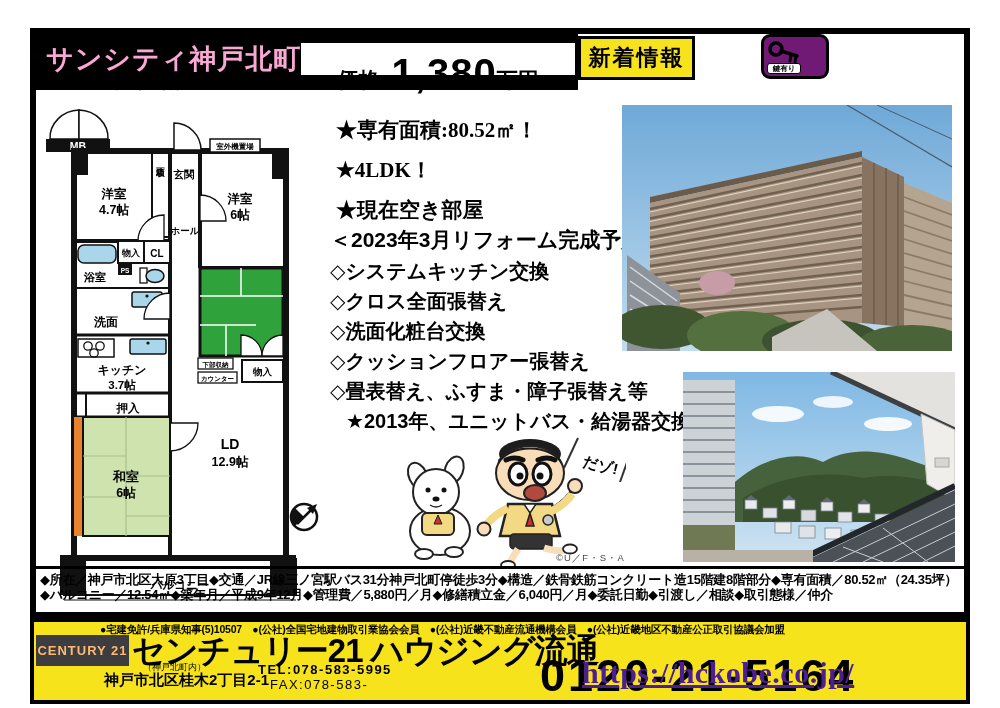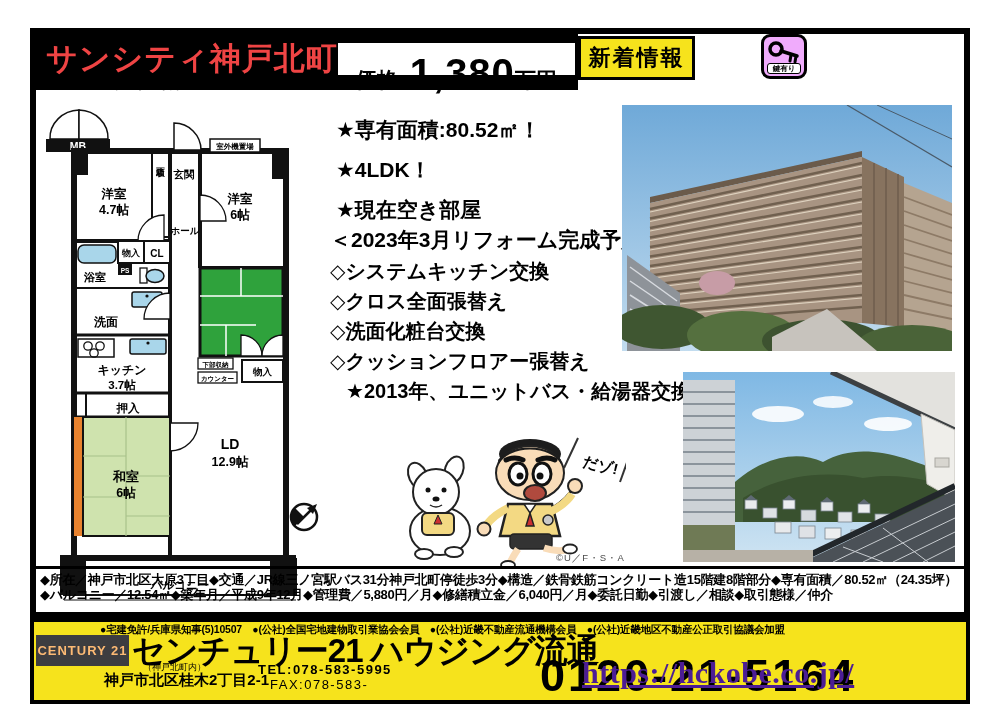--- a/index.html
+++ b/index.html
@@ -6,35 +6,35 @@
   html,body { width:1000px; height:708px; }
   body {
     position:relative; background:#fff; overflow:hidden;
     font-family:"Liberation Sans","DejaVu Sans",sans-serif; color:#000;
   }
   .abs { position:absolute; }
 
   
   .frame { left:30px; top:28px; width:940px; height:590px; border:6px solid #000; background:#fff; }
   .title-bar { left:31px; top:28px; width:547px; height:62px; background:#000; display:flex; align-items:center; z-index:5; }
-  .title-text { color:#ef4444; font-size:31px; font-weight:800; padding-left:15px; letter-spacing:1px; white-space:nowrap; }
+  .title-text { color:#f9a8d4; font-size:27px; font-weight:800; padding-left:15px; letter-spacing:1px; white-space:nowrap; }
   .price-box { margin-left:auto; margin-right:3px; width:282px; height:32px; background:#fff; display:flex; align-items:baseline; justify-content:center; padding-top:8px; }
   .price-label { font-size:21px; font-weight:800; margin-right:12px; }
   .price-value { font-size:40px; font-weight:800; letter-spacing:1px; }
   .price-unit { font-size:21px; font-weight:800; }
   .subtitle { left:92px; top:74px; font-size:15px; font-weight:800; z-index:6; }
   .badge-new { left:578px; top:36px; width:117px; height:44px; background:#f6e31c; border:3px solid #000;
     display:flex; align-items:center; justify-content:center; font-size:22px; font-weight:800; letter-spacing:2px; z-index:6; }
-  .key-badge { left:761px; top:34px; width:46px; height:45px; background:#f0abfc; border:3px solid #000; border-radius:9px; z-index:6; }
+  .key-badge { left:761px; top:34px; width:68px; height:45px; background:#701a75; border:3px solid #000; border-radius:9px; z-index:6; }
   .key-badge .key-label { position:absolute; left:3px; bottom:2px; width:34px; background:#fff; border:1px solid #000; border-radius:3px;
     font-size:7.5px; font-weight:800; text-align:center; line-height:9px; }
 
   
   .highlights { left:336px; top:110px; font-weight:800; }
-  .highlights div { font-size:21px; line-height:40px; white-space:nowrap; }
+  .highlights div { font-size:21px; line-height:40px; white-space:nowrap;font-family:Liberation Serif, serif; }
   .reform { left:330px; top:224px; font-weight:800; }
   .reform .rf-head { font-size:21px; line-height:32px; white-space:nowrap; }
   .reform .rf-item { font-size:20px; line-height:30px; white-space:nowrap; }
   .reform .rf-note { font-size:20px; line-height:30px; padding-left:16px; white-space:nowrap; }
 
   
   .details { left:36px; top:566px; width:928px; border-top:3px solid #000; padding:3px 0 0 4px;
     font-size:13px; font-weight:700; line-height:15.2px; letter-spacing:-0.3px; }
 
   
@@ -221,20 +221,21 @@
   <div>★4LDK！</div>
   <div>★現在空き部屋</div>
 </div>
 
 <div class="abs reform">
   <div class="rf-head">＜2023年3月リフォーム完成予定＞</div>
   <div class="rf-item">◇システムキッチン交換</div>
   <div class="rf-item">◇クロス全面張替え</div>
   <div class="rf-item">◇洗面化粧台交換</div>
   <div class="rf-item">◇クッションフロアー張替え</div>
+  <div class="rf-item">◇畳表替え、ふすま・障子張替え等</div>
   <div class="rf-note">★2013年、ユニットバス・給湯器交換</div>
 </div>
 
 <svg class="abs" style="left:378px;top:416px" width="248" height="152" viewBox="0 0 248 152">
 
   <g>
     <ellipse cx="62" cy="115" rx="30" ry="24" fill="#fff" stroke="#222" stroke-width="2"></ellipse>
     <ellipse cx="40" cy="60" rx="9" ry="14" transform="rotate(-25 40 60)" fill="#fff" stroke="#222" stroke-width="2"></ellipse>
     <ellipse cx="76" cy="54" rx="9" ry="14" transform="rotate(20 76 54)" fill="#fff" stroke="#222" stroke-width="2"></ellipse>
     <circle cx="58" cy="76" r="23" fill="#fff" stroke="#222" stroke-width="2"></circle>

